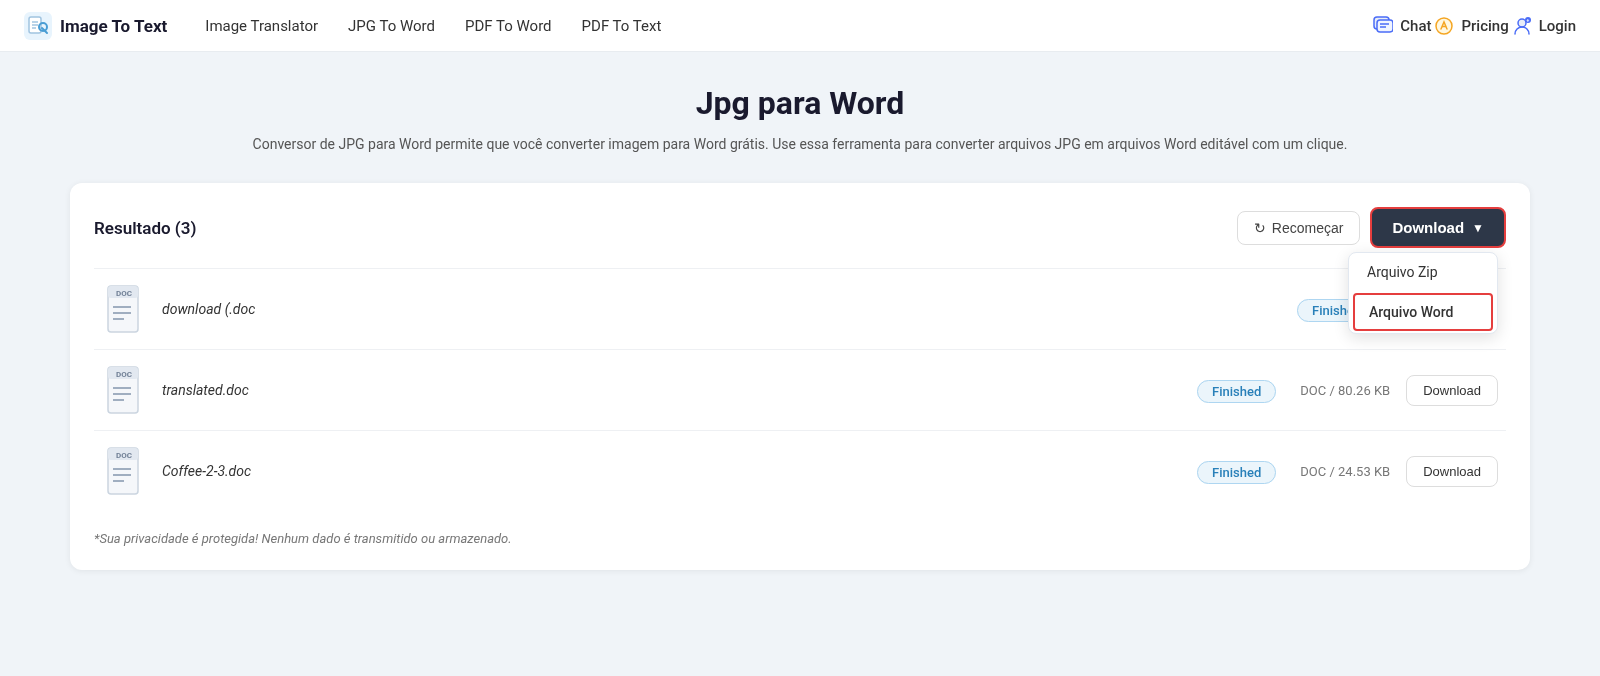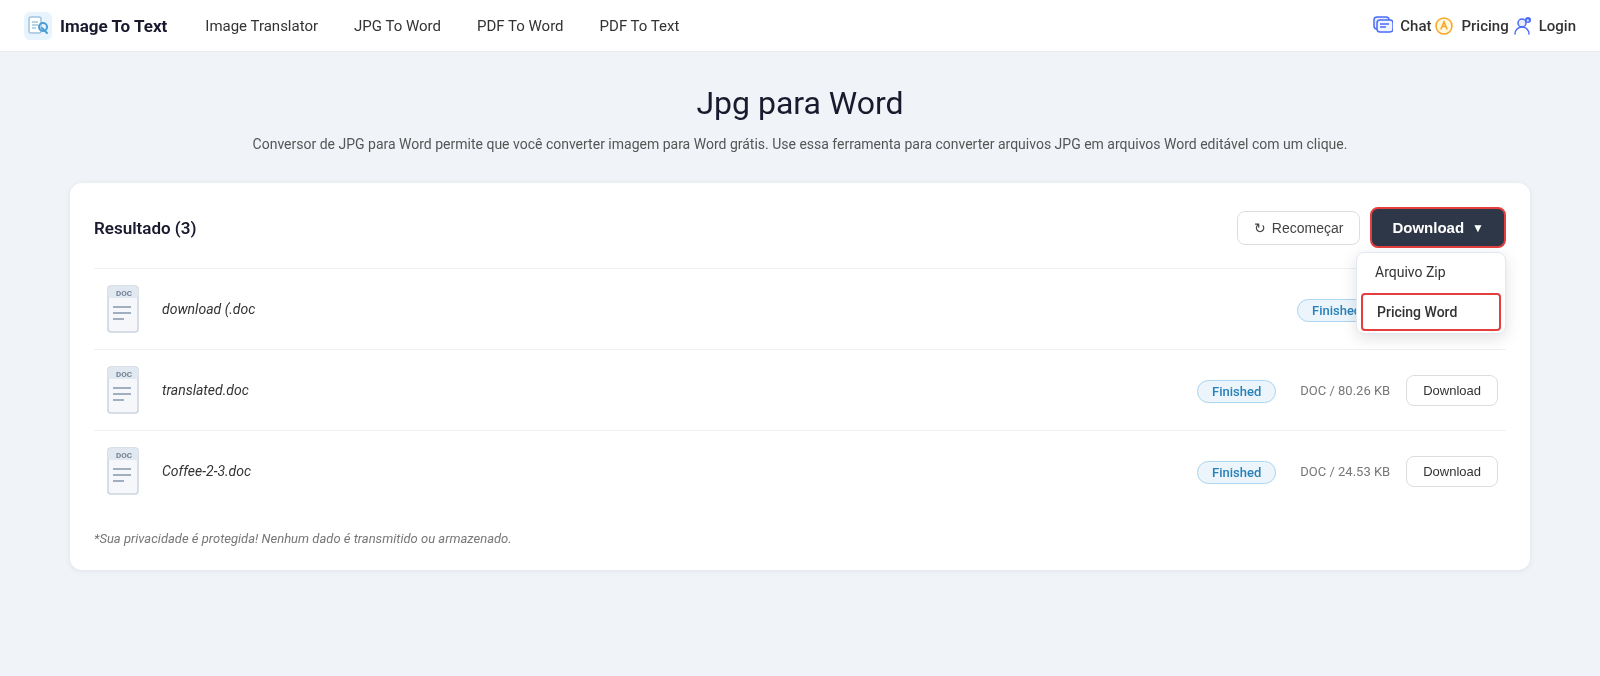--- a/index.html
+++ b/index.html
@@ -30,21 +30,21 @@
       color: #1a1a2e;
       margin-right: 24px;
     }
     .logo-icon {
       width: 28px;
       height: 28px;
     }
     .header-nav {
       display: flex;
       align-items: center;
-      gap: 8px;
+      gap: 2px;
       flex: 1;
     }
     .nav-item {
       padding: 6px 14px;
       font-size: 15px;
       color: #333;
       cursor: pointer;
       border-radius: 6px;
       white-space: nowrap;
     }
@@ -72,21 +72,21 @@
 
     
     .main {
       padding: 32px 40px;
       max-width: 1540px;
       margin: 0 auto;
     }
     .page-title {
       text-align: center;
       font-size: 32px;
-      font-weight: 400;
+      font-weight: 700;
       color: #1a1a2e;
       margin-bottom: 12px;
     }
     .page-subtitle {
       text-align: center;
       font-size: 14px;
       color: #555;
       margin-bottom: 28px;
       line-height: 1.5;
     }
@@ -143,21 +143,21 @@
       cursor: pointer;
     }
     .chevron-down {
       font-size: 12px;
     }
 
     
     .dropdown-menu {
       position: absolute;
       top: calc(100% + 4px);
-      right: 0;
+      right: 8px;
       background: #fff;
       border: 1px solid #e2e8f0;
       border-radius: 8px;
       box-shadow: 0 4px 16px rgba(0,0,0,0.12);
       z-index: 100;
       min-width: 150px;
       overflow: hidden;
     }
     .dropdown-item {
       padding: 11px 18px;
@@ -315,21 +315,21 @@
           <span style="font-size:14px;">↻</span>
           <span>Recomeçar</span>
         </button>
         <button class="btn-download-main">
           <span>Download</span>
           <span class="chevron-down">▼</span>
         </button>
 
         <div class="dropdown-menu">
           <div class="dropdown-item">Arquivo Zip</div>
-          <div class="dropdown-item highlighted">Pricing Word</div>
+          <div class="dropdown-item highlighted">Arquivo Word</div>
         </div>
       </div>
     </div>
 
     <div class="file-list">
 
       <div class="file-row">
         <div class="file-icon">
           <svg class="doc-icon-svg" viewBox="0 0 40 48" fill="none">
             <rect x="2" y="1" width="30" height="46" rx="3" fill="#f5f7fa" stroke="#cbd5e0" stroke-width="1.5"></rect>

